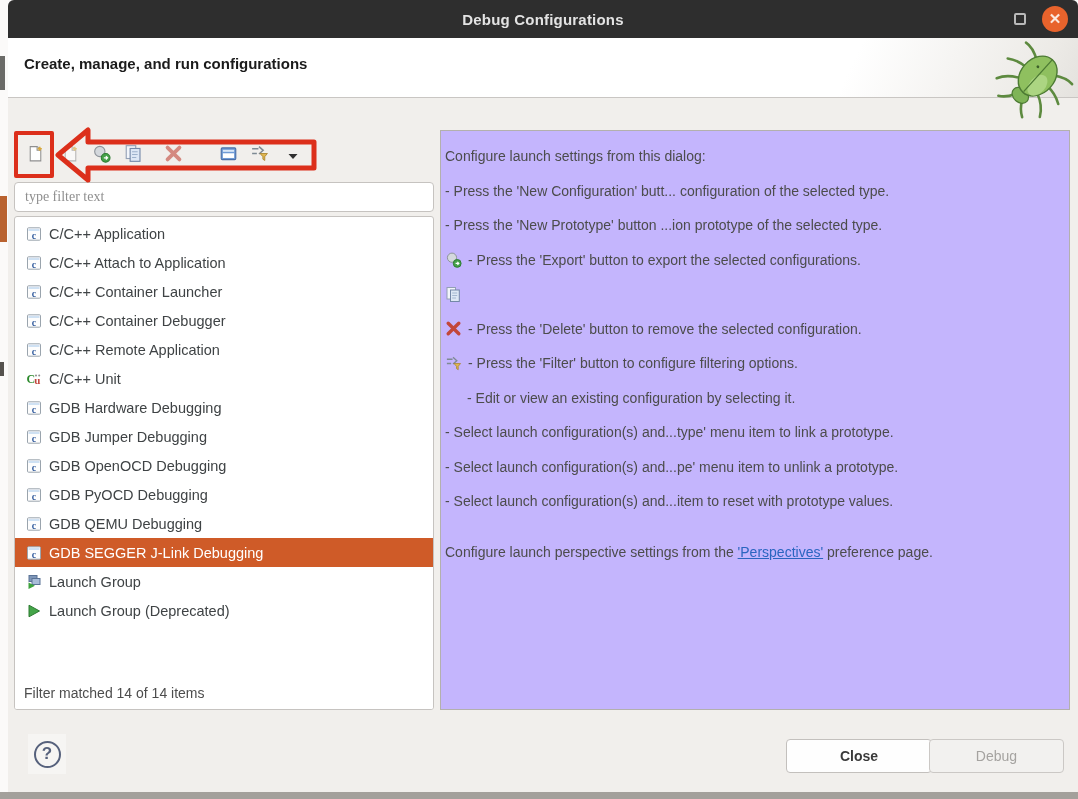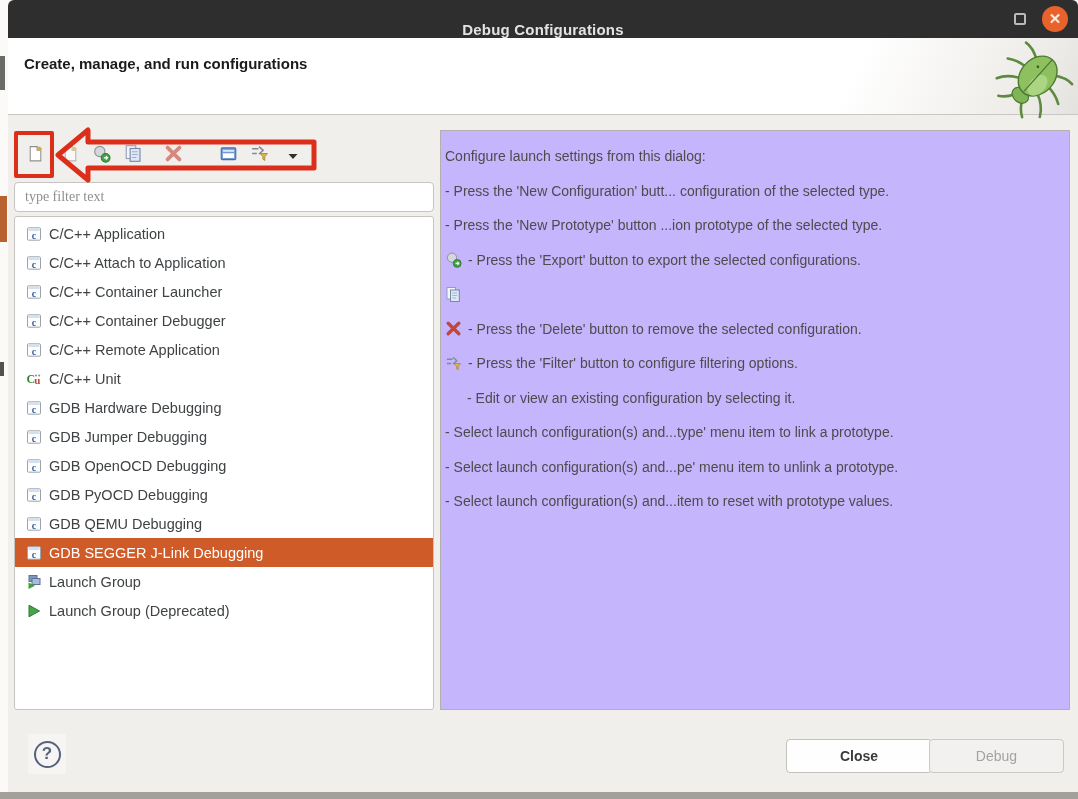--- a/index.html
+++ b/index.html
@@ -14,30 +14,30 @@
   .frag-tick { position:absolute; left:0; top:362px; width:4px; height:14px; background:#55524e; }
   .bottom-strip { position:absolute; left:0; top:792px; width:1078px; height:7px;
                   background:linear-gradient(#8f8c87,#aoa09a 60%, #a3a09b); background-color:#a3a09b; }
 
   
   .dialog { position:absolute; left:8px; top:0; width:1070px; height:792px;
             background:#f1efec; border-radius:6px 6px 0 0; }
 
   
   .titlebar { position:absolute; left:0; top:0; width:100%; height:38px; background:#2e2e2e;
-              border-radius:6px 6px 0 0; display:flex; align-items:flex-end; justify-content:center; }
+              border-radius:6px 6px 0 0; display:flex; align-items:center; justify-content:center; }
   .titlebar-text { color:#e3e3e3; font-weight:bold; font-size:15px; letter-spacing:.2px; }
   .win-max { position:absolute; right:52px; top:13px; width:12px; height:12px;
              border:2px solid #b9b9b9; border-radius:2px; cursor:pointer; }
   .win-close { position:absolute; right:10px; top:6px; width:26px; height:26px; border-radius:50%;
                background:#e8632c; color:#fbe9e0; font-size:15px; font-weight:bold;
                display:flex; align-items:center; justify-content:center; cursor:pointer; }
 
   
-  .header { position:absolute; left:0; top:38px; width:100%; height:77px;
+  .header { position:absolute; left:0; top:38px; width:100%; height:60px;
             background:linear-gradient(115deg, #ffffff 78%, #eceae6 96%, #e4e2de 100%);
             border-bottom:1px solid #c9c6c3; }
   .header-title { position:absolute; left:16px; top:17px; font-size:15px; font-weight:bold; color:#1b1b1b; }
   .bug { position:absolute; right:2px; top:0px; width:82px; height:82px; }
 
   
   .toolbar { position:absolute; left:6px; top:132px; width:320px; height:46px; }
   .tb-btn { position:absolute; top:9px; width:26px; height:28px; display:flex; align-items:center;
             justify-content:center; cursor:pointer; border-radius:3px; }
   .tb-btn svg { width:19px; height:19px; }
@@ -332,20 +332,21 @@
           </div>
           <div class="tree-row">
             <span class="ticon">
               <svg viewBox="0 0 16 16">
                 <path d="M3 2.2 L13.5 8 L3 13.8 Z" fill="#44a549" stroke="#2c7a31" stroke-width="1"></path>
               </svg>
             </span>
             <span>Launch Group (Deprecated)</span>
           </div>
         </div>
+      <div class="tree-status">Filter matched 14 of 14 items</div>
     </div>
 
     <div class="help-panel">
       <div id="help-lines">
           <div class="help-line">
             <span>Configure launch settings from this dialog:</span>
           </div>
           <div class="help-line">
             <span>- Press the 'New Configuration' butt... configuration of the selected type.</span>
           </div>
@@ -396,20 +397,23 @@
           <div class="help-line">
             <span>- Select launch configuration(s) and...type' menu item to link a prototype.</span>
           </div>
           <div class="help-line">
             <span>- Select launch configuration(s) and...pe' menu item to unlink a prototype.</span>
           </div>
           <div class="help-line">
             <span>- Select launch configuration(s) and...item to reset with prototype values.</span>
           </div>
         </div>
+      <div class="persp">
+        <span>Configure launch perspective settings from the </span><a>'Perspectives'</a><span> preference page.</span>
+      </div>
     </div>
 
     <button class="help-btn">
       <span class="help-circle">?</span>
     </button>
     <button class="btn btn-close">Close</button>
     <button class="btn btn-debug" disabled="">Debug</button>
 
   </div>
 </div>

